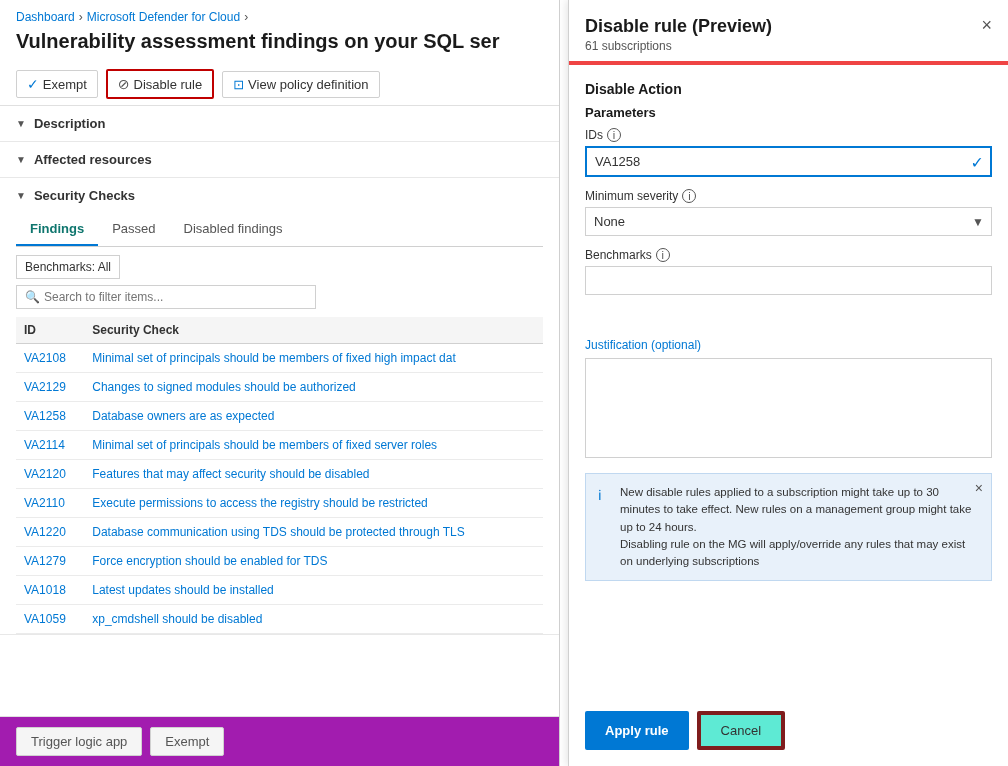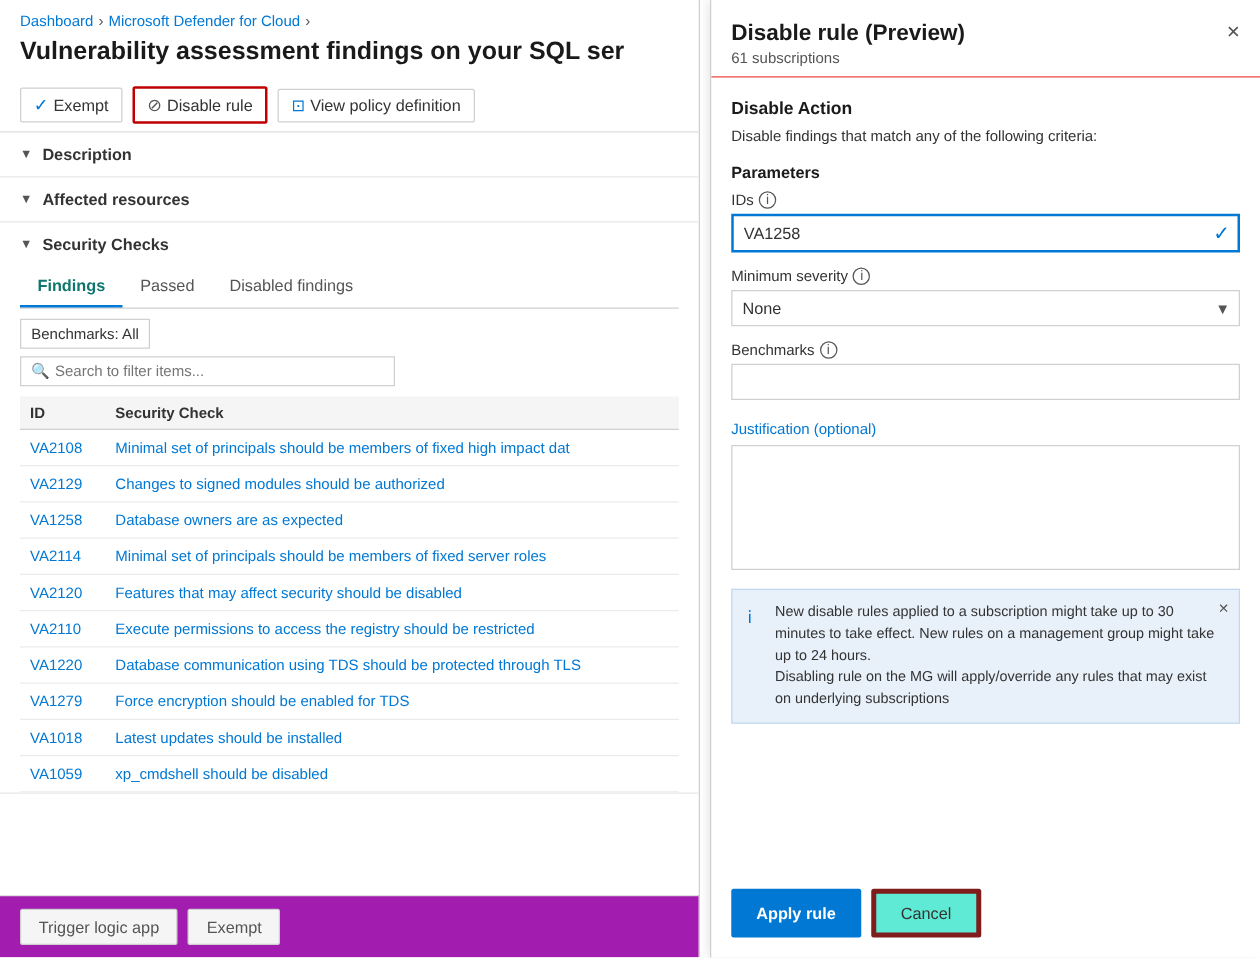--- a/index.html
+++ b/index.html
@@ -46,21 +46,21 @@
     .bottom-bar { display: flex; gap: 8px; padding: 10px 16px; background: #a21caf; border-top: 1px solid #e0e0e0; }
     .bottom-btn { padding: 6px 14px; border: 1px solid #d0d0d0; background: #f5f5f5; font-size: 13px; cursor: pointer; color: #555; border-radius: 2px; }
 
     
     .left-panel { width: 560px; height: 766px; overflow: hidden; display: flex; flex-direction: column; border-right: 1px solid #d0d0d0; }
     .left-content { flex: 1; overflow-y: auto; }
     .table-container { overflow-x: hidden; max-height: 320px; overflow-y: auto; padding: 0 16px; }
 
     
     .right-panel { position: fixed; top: 0; right: 0; width: 440px; height: 766px; background: #fff; border-left: 1px solid #d0d0d0; box-shadow: -2px 0 8px rgba(0,0,0,0.1); display: flex; flex-direction: column; overflow-y: auto; }
-    .panel-header { display: flex; justify-content: space-between; align-items: flex-start; padding: 16px 16px 8px; border-bottom: 1px solid #ef4444; }
+    .panel-header { display: flex; justify-content: space-between; align-items: flex-start; padding: 16px 16px 8px; border-bottom: 4px solid #ef4444; }
     .panel-title { font-size: 18px; font-weight: 600; color: #1a1a1a; }
     .panel-subtitle { font-size: 12px; color: #555; margin-top: 2px; }
     .close-btn { background: none; border: none; cursor: pointer; font-size: 18px; color: #555; padding: 0; line-height: 1; }
 
     .panel-body { padding: 16px; flex: 1; }
     .section-label { font-size: 14px; font-weight: 600; color: #1a1a1a; margin-bottom: 8px; }
     .disable-desc { font-size: 12px; color: #333; margin-bottom: 14px; }
 
     .params-label { font-size: 13px; font-weight: 600; margin-bottom: 8px; color: #1a1a1a; }
     .field-label { font-size: 12px; color: #333; margin-bottom: 4px; display: flex; align-items: center; gap: 4px; }
@@ -68,21 +68,21 @@
     .text-input-wrapper { position: relative; margin-bottom: 12px; }
     .text-input-wrapper input { width: 100%; border: 2px solid #0078d4; padding: 6px 8px; font-size: 13px; outline: none; color: #333; }
     .check-mark { position: absolute; right: 8px; top: 50%; transform: translateY(-50%); color: #0078d4; font-size: 16px; }
 
     .select-wrapper { position: relative; margin-bottom: 12px; }
     .select-wrapper select { width: 100%; border: 1px solid #d0d0d0; padding: 6px 8px; font-size: 13px; outline: none; appearance: none; background: #fff; color: #333; cursor: pointer; }
     .select-arrow { position: absolute; right: 8px; top: 50%; transform: translateY(-50%); color: #555; font-size: 12px; pointer-events: none; }
 
     .benchmarks-input { width: 100%; border: 1px solid #d0d0d0; padding: 6px 8px; font-size: 13px; outline: none; margin-bottom: 16px; color: #333; }
 
-    .justification-label { font-size: 12px; color: #0078d4; margin-bottom: 6px; font-weight: 500; }
+    .justification-label { font-size: 12px; color: #0078d4; margin-bottom: 6px; font-weight: 500; margin-top: 27px; }
     .justification-textarea { width: 100%; height: 100px; border: 1px solid #d0d0d0; padding: 6px 8px; font-size: 13px; outline: none; resize: none; color: #333; margin-bottom: 12px; }
 
     
     .info-box { background: #e8f1fa; border: 1px solid #c0d8f0; padding: 10px 12px; font-size: 11.5px; color: #333; margin-bottom: 16px; position: relative; }
     .info-box-icon { color: #0078d4; font-size: 14px; float: left; margin-right: 8px; margin-top: 1px; }
     .info-box-close { position: absolute; top: 6px; right: 8px; background: none; border: none; cursor: pointer; color: #555; font-size: 14px; }
     .info-box-text { margin-left: 22px; line-height: 1.5; }
 
     
     .action-buttons { display: flex; gap: 8px; padding: 0 16px 16px; }
@@ -266,21 +266,20 @@
     <div class="panel-header">
       <div>
         <div class="panel-title">Disable rule (Preview)</div>
         <div class="panel-subtitle">61 subscriptions</div>
       </div>
       <button class="close-btn">×</button>
     </div>
 
     <div class="panel-body">
       <div class="section-label">Disable Action</div>
-      <div class="disable-desc">Disable findings that match any of the following criteria:</div>
 
       <div class="params-label">Parameters</div>
 
       
       <div class="field-label">
         <span>IDs</span>
         <span class="info-icon">i</span>
       </div>
       <div class="text-input-wrapper">
         <input type="text" value="VA1258" style="width: 100%; border: 2px solid rgb(0, 120, 212); padding: 6px 30px 6px 8px; font-size: 13px; outline: none; color: rgb(51, 51, 51);">

